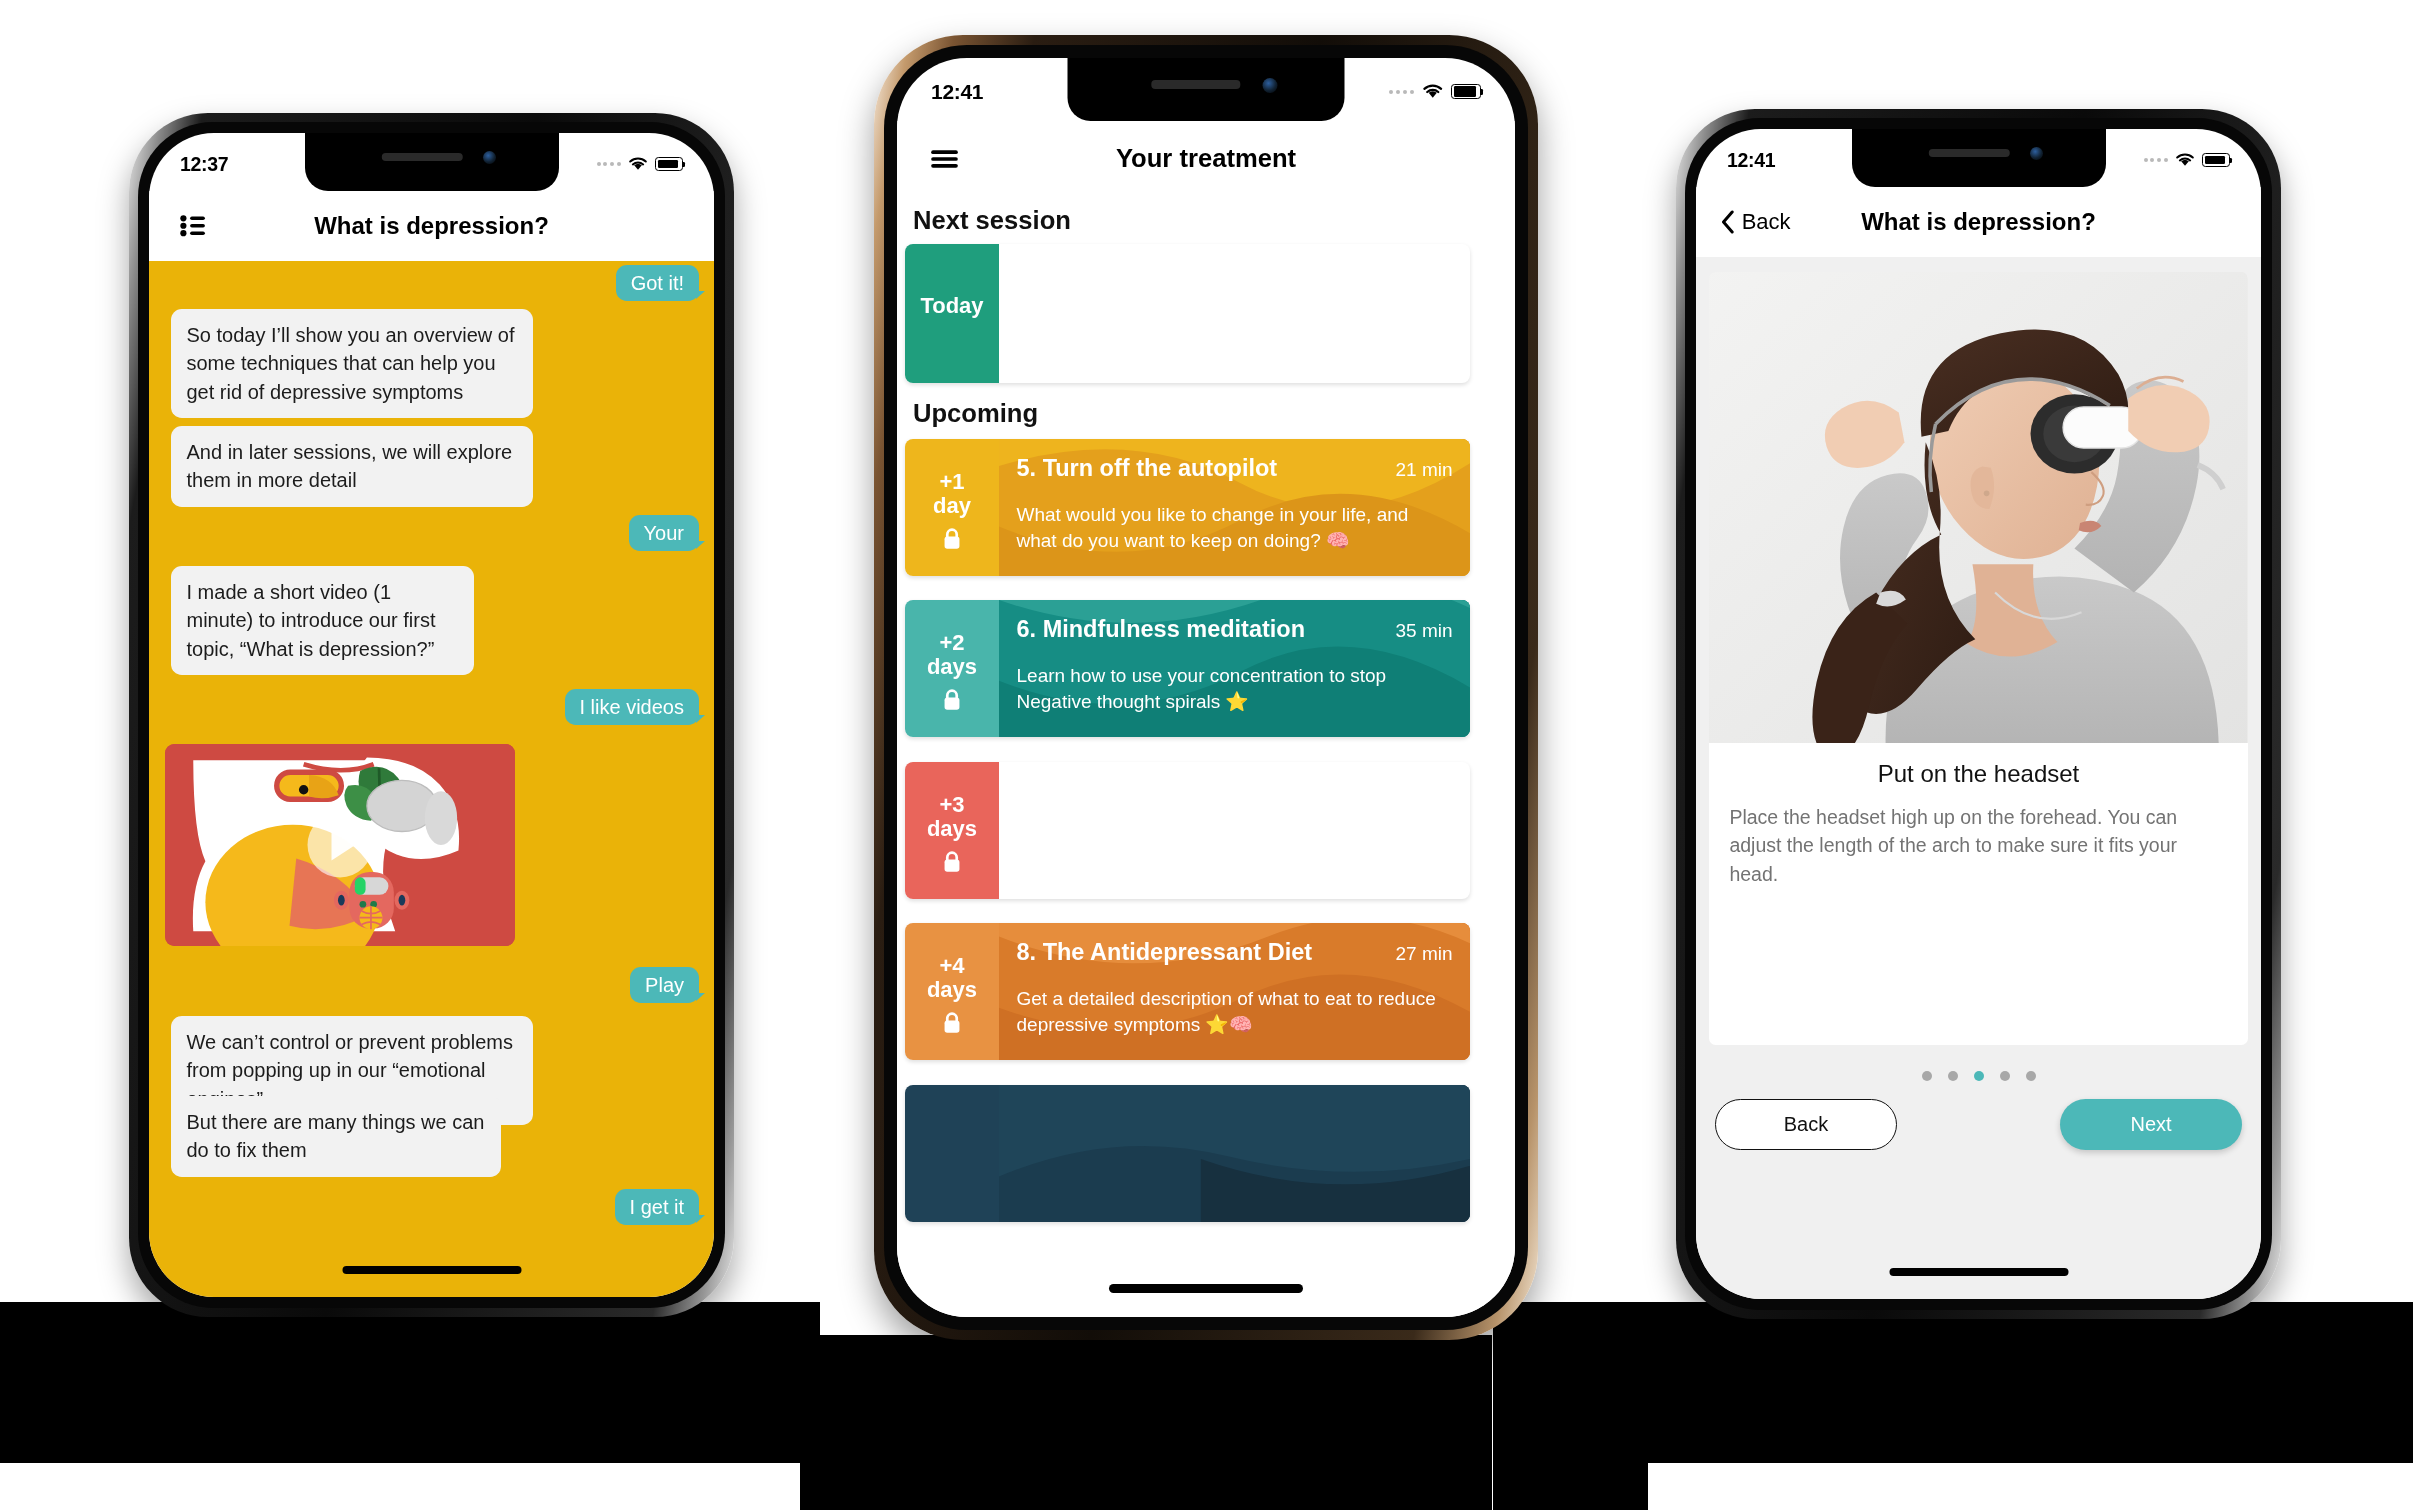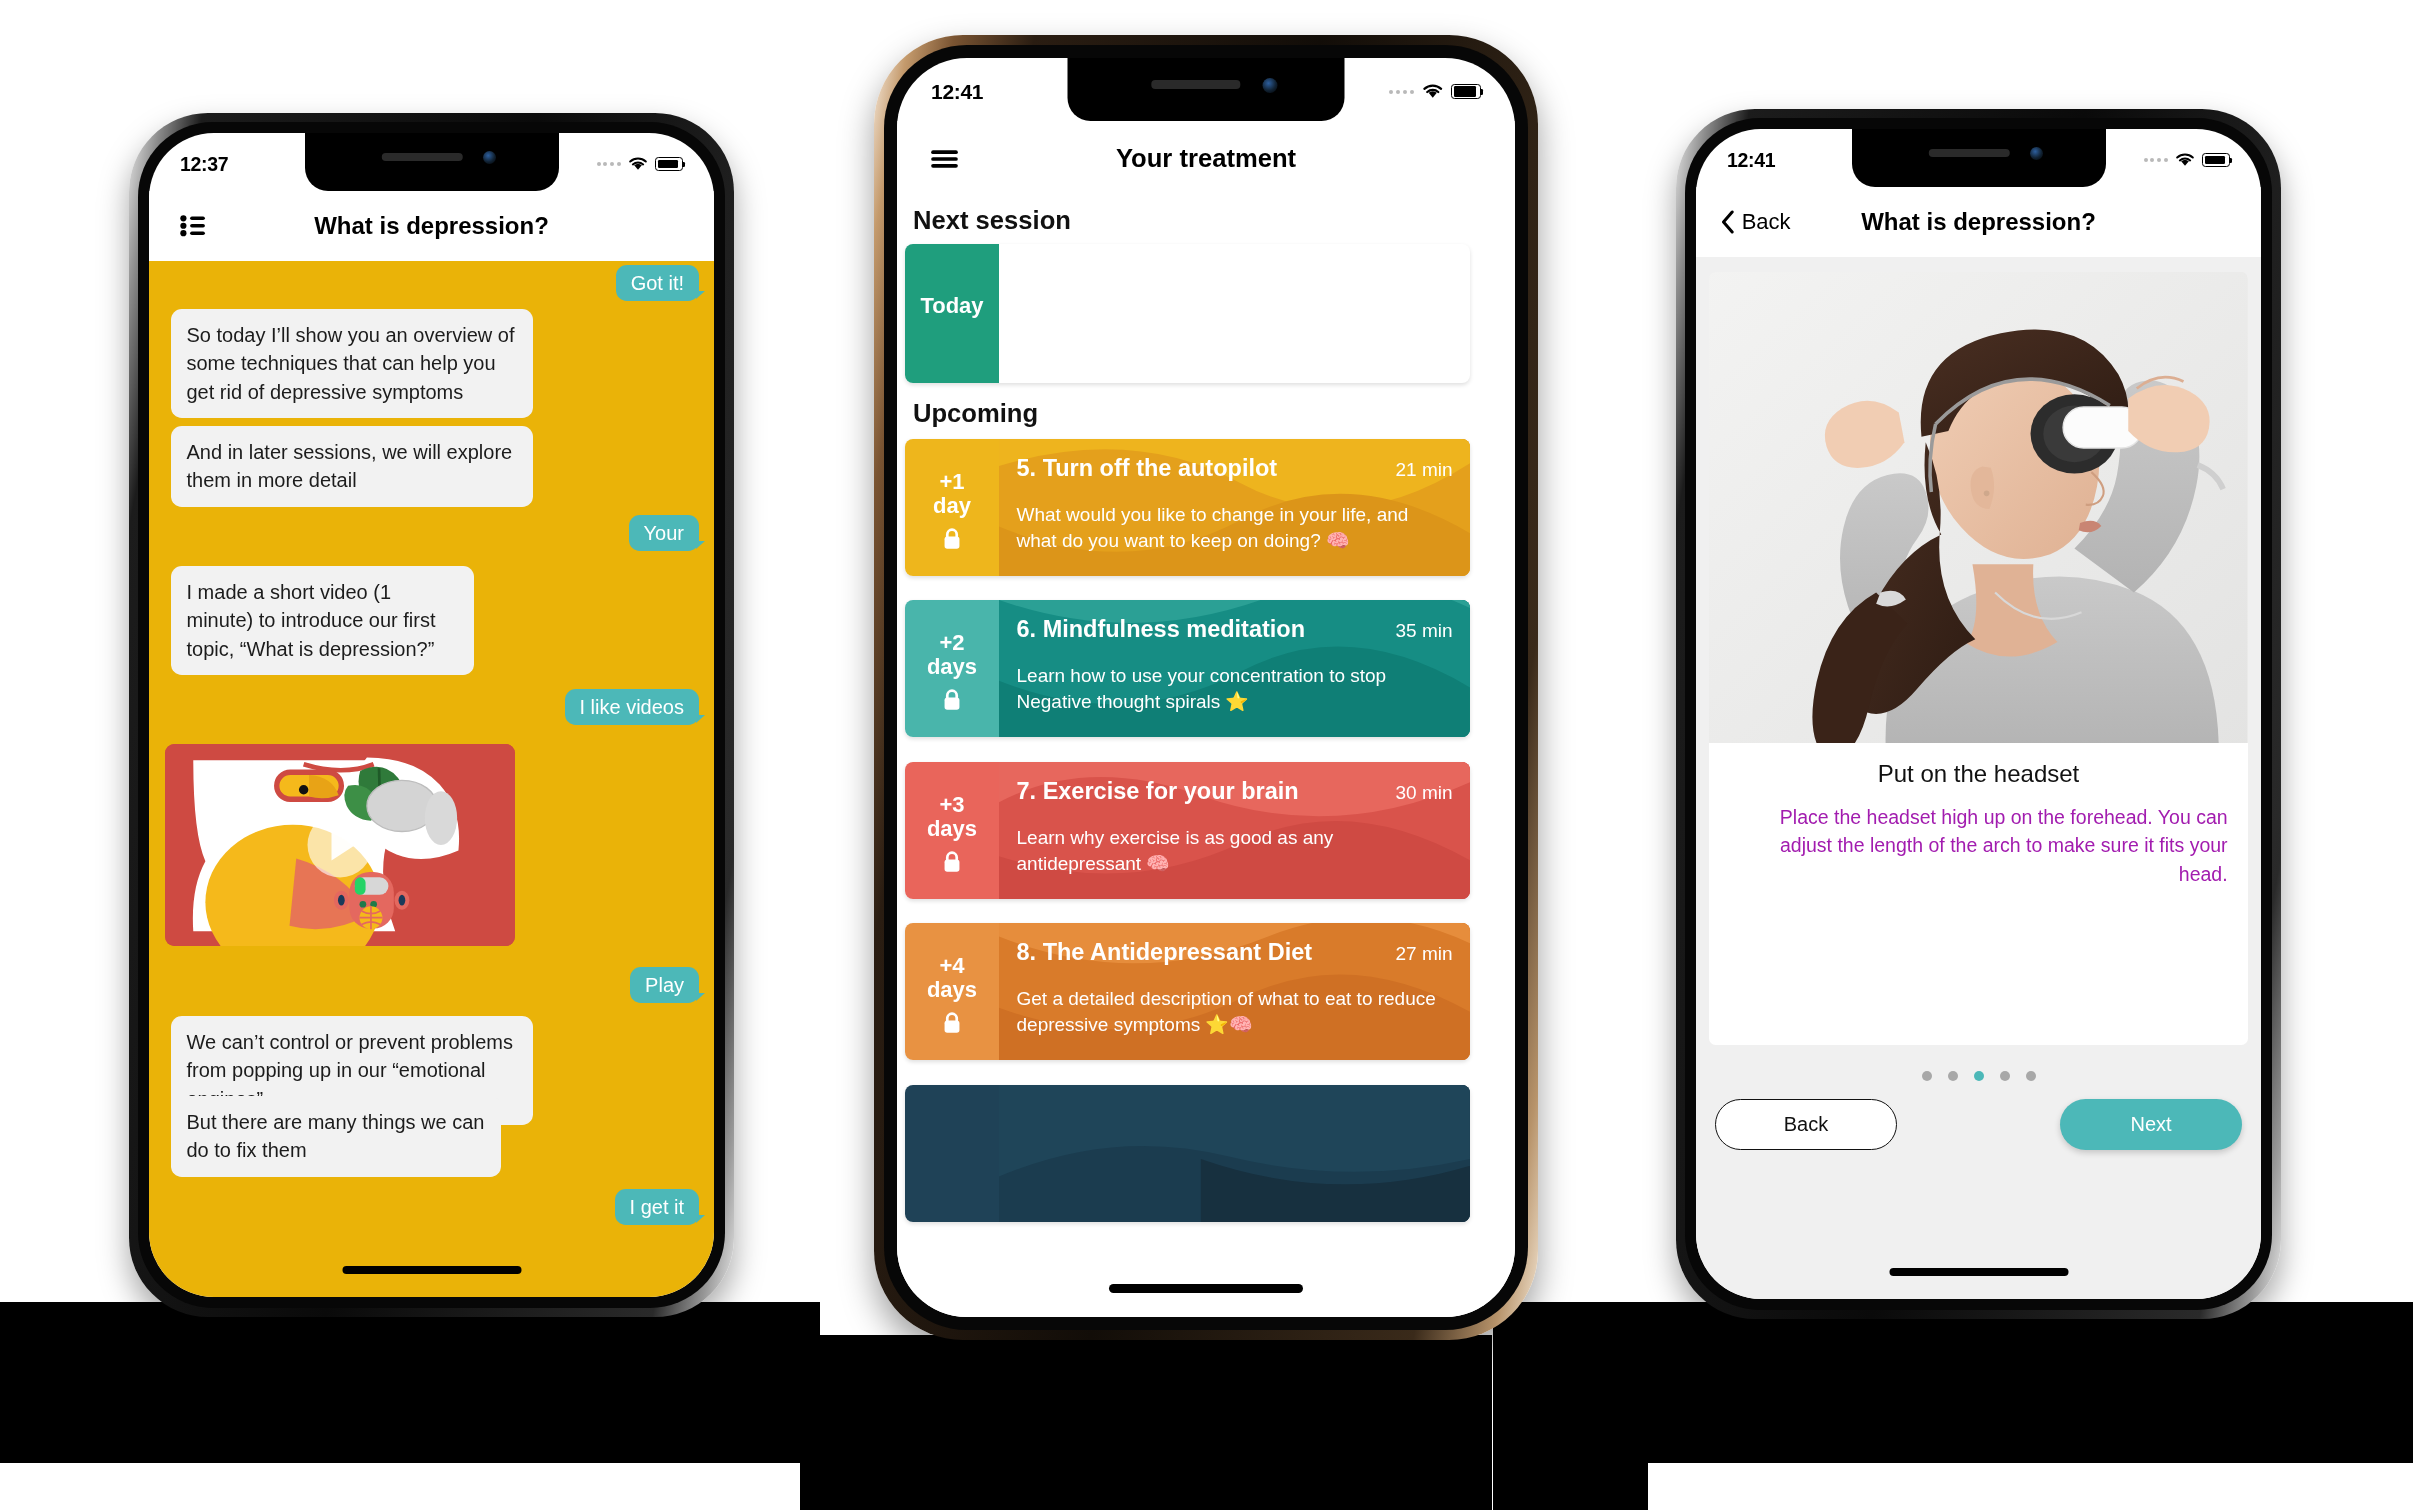--- a/index.html
+++ b/index.html
@@ -73,21 +73,21 @@
         justify-content:space-between;}
   .card .body .ttl{font-weight:700;color:#fff;}
   .card .body .dur{color:#fff;white-space:nowrap;}
   .card .body .desc{position:relative;color:#fff;}
 
   
   .instr{position:absolute;left:0;right:0;background:#f0f0f0;overflow:hidden;}
   .icard{position:absolute;background:#fff;border-radius:6.7px;overflow:hidden;}
   .photo{position:absolute;left:0;right:0;top:0;overflow:hidden;background:#ececeb;}
   .ih{position:absolute;left:0;right:0;text-align:center;font-weight:400;color:#111;}
-  .ip{position:absolute;text-align:right;color:#a21caf;}
+  .ip{position:absolute;text-align:left;color:#737373;}
   .dotsnav{position:absolute;display:flex;align-items:center;justify-content:center;}
   .dotsnav i{display:block;border-radius:50%;background:#a8a8a8;}
   .dotsnav i.on{background:#4cb8b8;}
   .btn{position:absolute;display:flex;align-items:center;justify-content:center;
        box-sizing:border-box;border-radius:672px;}
   .btn.ghost{background:#fff;border:1.7px solid #111;color:#111;}
   .btn.solid{background:#4cb8b8;color:#fff;box-shadow:0 2.7px 6px rgba(0,0,0,.18);}
 </style>
 </head>
 <body>
@@ -327,32 +327,20 @@
         <div class="side" style="width:94px;background:#e9655b;padding-top:31px;">
           <div class="daynum" style="font-size:22px;">+3</div>
           <div class="daynum" style="font-size:22px;">days</div>
           <div class="lockwrap" style="bottom:24px;">
             <svg width="19" height="23" viewBox="0 0 28 34">
                 <path d="M7 15 v-4 a7 7 0 0 1 14 0 v4" stroke="#fff" stroke-width="4" fill="none"></path>
                 <rect x="3" y="14" width="22" height="18" rx="4" fill="#fff"></rect>
               </svg>
           </div>
         </div>
-        <div class="body" style="background:#d9534b;padding:16px 17.5px;">
-          <svg class="wave" viewBox="0 0 700 204" preserveAspectRatio="none">
-            <rect width="700" height="204" fill="#d9534b"></rect>
-            <path d="M0 60 q130 -70 300 -10 q200 70 400 -20 L700 0 L0 0 Z" fill="#e7675d"></path>
-            <path d="M0 140 q190 60 360 -20 q160 -76 340 26 L700 204 L0 204 Z" fill="#cf4a43"></path>
-          </svg>
-          <div class="row">
-            <div class="ttl" style="font-size:23.5px;">7. Exercise for your brain</div>
-            <div class="dur" style="font-size:19px;padding-top:4px;">30 min</div>
-          </div>
-          <div class="desc" style="margin-top:20px;font-size:19px;line-height:1.38;">Learn why exercise is as good as any antidepressant 🧠</div>
-        </div>
       </div>
 
       <div class="card" style="left:8px;top:726px;width:565px;height:137px;">
         <div class="side" style="width:94px;background:#e89242;padding-top:31px;">
           <div class="daynum" style="font-size:22px;">+4</div>
           <div class="daynum" style="font-size:22px;">days</div>
           <div class="lockwrap" style="bottom:24px;">
             <svg width="19" height="23" viewBox="0 0 28 34">
                 <path d="M7 15 v-4 a7 7 0 0 1 14 0 v4" stroke="#fff" stroke-width="4" fill="none"></path>
                 <rect x="3" y="14" width="22" height="18" rx="4" fill="#fff"></rect>

